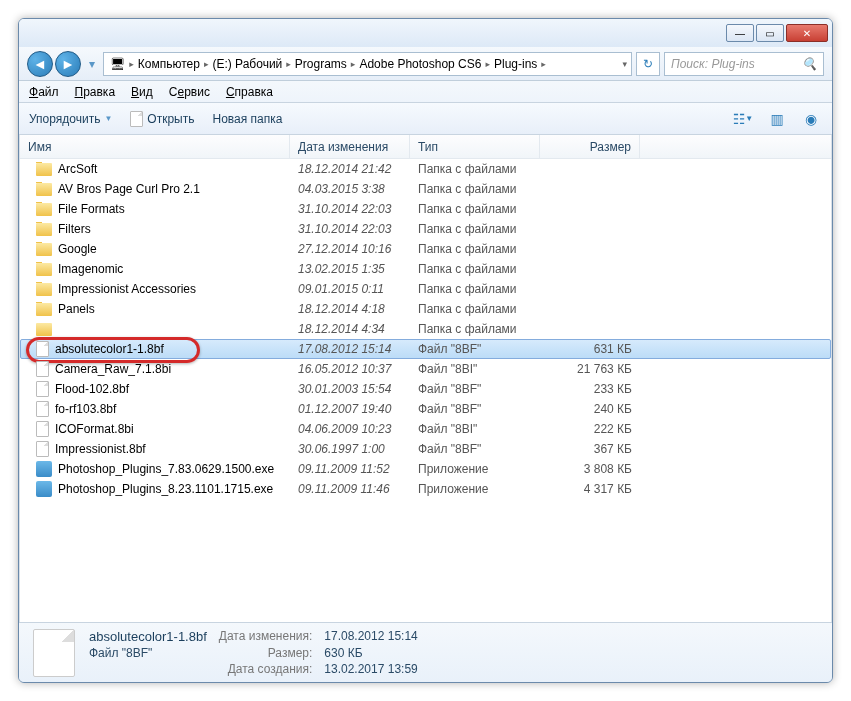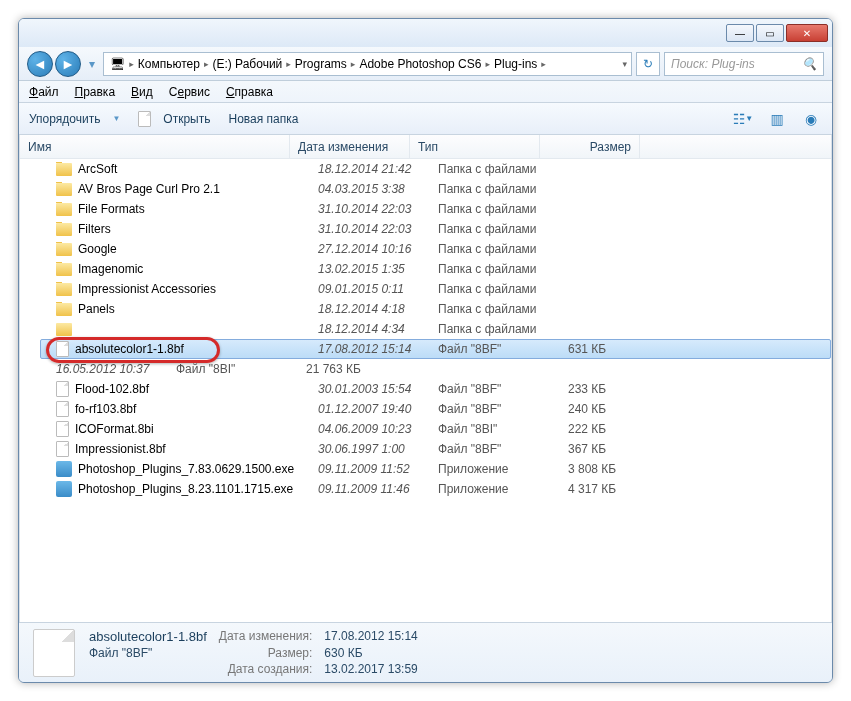--- a/index.html
+++ b/index.html
@@ -16,45 +16,45 @@
 .nav-drop { width: 14px; height: 26px; display: flex; align-items: center; justify-content: center; cursor: pointer; color: #5a97c8; }
 .breadcrumb { flex: 1; height: 24px; background: #fff; border: 1px solid #a9bed1; display: flex; align-items: center; padding: 0 4px; gap: 2px; overflow: hidden; }
 .bc-seg { display: flex; align-items: center; gap: 4px; white-space: nowrap; cursor: pointer; padding: 0 2px; }
 .bc-arrow { color: #666; font-size: 9px; }
 .refresh { width: 24px; height: 24px; background: #fff; border: 1px solid #a9bed1; display: flex; align-items: center; justify-content: center; cursor: pointer; color: #2a7cb8; }
 .search { width: 160px; height: 24px; background: #fff; border: 1px solid #a9bed1; display: flex; align-items: center; padding: 0 6px; color: #999; font-style: italic; }
 .menubar { height: 22px; display: flex; align-items: center; padding: 0 10px; gap: 16px; background: linear-gradient(to bottom, #f4f8fc, #eef4fb); border-bottom: 1px solid #c8d4e0; }
 .menubar span { cursor: pointer; }
 .menubar span u { text-decoration: underline; }
 .toolbar { height: 32px; display: flex; align-items: center; padding: 0 10px; gap: 18px; background: linear-gradient(to bottom, #f6fafe, #e8eff9); border-bottom: 1px solid #c8d4e0; }
-.tool-item { display: flex; align-items: center; gap: 12px; cursor: pointer; color: #1a3e5c; }
+.tool-item { display: flex; align-items: center; gap: 4px; cursor: pointer; color: #1a3e5c; }
 .tool-item .drop { font-size: 8px; color: #5a97c8; }
 .tool-right { margin-left: auto; display: flex; gap: 12px; align-items: center; }
 .tool-icon { width: 22px; height: 20px; display: flex; align-items: center; justify-content: center; cursor: pointer; color: #2a7cb8; font-size: 14px; }
 .content { flex: 1; background: #fff; overflow: auto; border-left: 1px solid #d8e0e8; border-right: 1px solid #d8e0e8; }
 .headers { display: flex; height: 24px; border-bottom: 1px solid #e3e9ef; background: linear-gradient(to bottom, #fdfdfe, #f1f5f9); font-size: 12px; color: #2a4a66; position: sticky; top: 0; }
 .col { padding: 4px 8px; border-right: 1px solid #e3e9ef; display: flex; align-items: center; cursor: pointer; }
 .col.name { width: 270px; }
 .col.date { width: 120px; }
 .col.type { width: 130px; }
 .col.size { width: 100px; text-align: right; justify-content: flex-end; }
 .row { display: flex; height: 20px; align-items: center; padding-left: 8px; }
 .row.selected { background: linear-gradient(to bottom, #d6eafc, #bcdcf7); border: 1px solid #84acdd; border-radius: 2px; padding-left: 7px; }
 .cell { padding: 0 8px; white-space: nowrap; overflow: hidden; text-overflow: ellipsis; }
 .cell.name { width: 262px; display: flex; align-items: center; gap: 6px; }
 .cell.date { width: 120px; color: #555; font-style: italic; }
 .cell.type { width: 130px; color: #555; }
-.cell.size { width: 100px; text-align: left; color: #555; }
+.cell.size { width: 100px; text-align: right; color: #555; }
 .icon-folder { width: 16px; height: 13px; background: linear-gradient(to bottom, #fce9a3, #f0c24a); border-radius: 1px; position: relative; flex-shrink: 0; }
 .icon-folder::before { content: ""; position: absolute; top: -3px; left: 0; width: 6px; height: 3px; background: #f0c24a; border-radius: 1px 1px 0 0; }
 .icon-file { width: 13px; height: 16px; background: #fff; border: 1px solid #bbb; border-radius: 1px; flex-shrink: 0; position: relative; }
 .icon-file::before { content: ""; position: absolute; top: 0; right: 0; width: 4px; height: 4px; background: linear-gradient(135deg, #fff 50%, #ddd 50%); }
 .icon-exe { width: 16px; height: 16px; background: linear-gradient(to bottom, #6bb8e8, #3a8cc8); border-radius: 2px; flex-shrink: 0; display: flex; align-items: center; justify-content: center; color: #fff; font-size: 9px; }
 .highlight-ring { position: absolute; border: 3px solid #d42a2a; border-radius: 14px; pointer-events: none; box-shadow: 0 1px 3px rgba(0,0,0,0.3); }
-.file-area { position: relative; margin-left: 20px; }
+.file-area { position: relative; }
 .details { height: 60px; background: linear-gradient(to bottom, #f4f8fc, #e9f1fa); border-top: 1px solid #c8d4e0; display: flex; align-items: center; padding: 8px 14px; gap: 14px; }
 .details-icon { width: 42px; height: 48px; background: #fff; border: 1px solid #ccc; border-radius: 2px; position: relative; }
 .details-icon::before { content: ""; position: absolute; top: 0; right: 0; width: 12px; height: 12px; background: linear-gradient(135deg, #fff 50%, #ddd 50%); }
 .details-text { display: grid; grid-template-columns: auto auto auto auto; gap: 2px 12px; font-size: 11px; color: #555; }
 .details-text .label { color: #777; text-align: right; }
 .details-text .val { color: #2a4a66; }
 .details-text .fname { font-size: 13px; color: #1a3e5c; grid-column: 1 / 2; }
 </style>
 </head>
 <body>
@@ -217,20 +217,24 @@
         <div class="row selected">
           <div class="cell name">
             <span class="icon-file"></span>
             <span>absolutecolor1-1.8bf</span>
           </div>
           <div class="cell date">17.08.2012 15:14</div>
           <div class="cell type">Файл "8BF"</div>
           <div class="cell size">631 КБ</div>
         </div>
         <div class="row">
+          <div class="cell name">
+            <span class="icon-file"></span>
+            <span>Camera_Raw_7.1.8bi</span>
+          </div>
           <div class="cell date">16.05.2012 10:37</div>
           <div class="cell type">Файл "8BI"</div>
           <div class="cell size">21 763 КБ</div>
         </div>
         <div class="row">
           <div class="cell name">
             <span class="icon-file"></span>
             <span>Flood-102.8bf</span>
           </div>
           <div class="cell date">30.01.2003 15:54</div>

